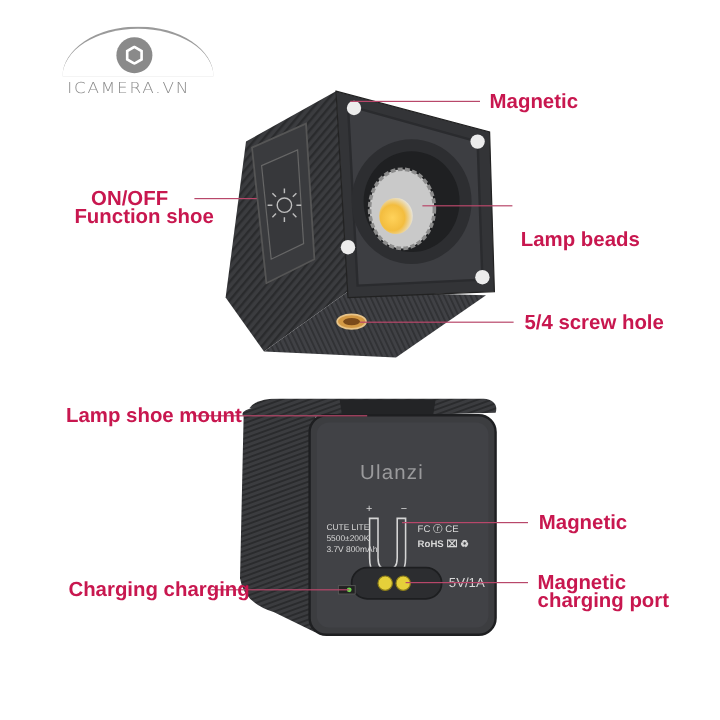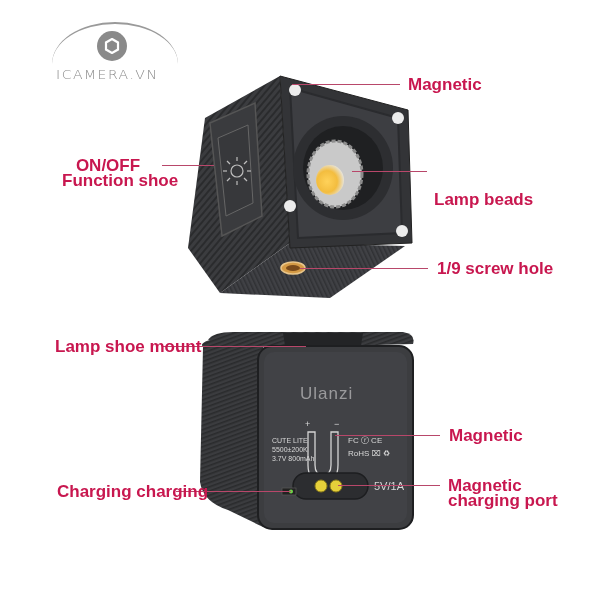--- a/index.html
+++ b/index.html
@@ -90,21 +90,21 @@
 <div class="leader" style="left:162px; top:165px; width:52px;"></div>
 <div class="leader" style="left:352px; top:171px; width:75px;"></div>
 <div class="leader" style="left:300px; top:268px; width:128px;"></div>
 
 <div class="label" style="left:408px; top:77px;">Magnetic</div>
 <div class="label right" style="left:62px; top:158px; width:92px;">
   <div>ON/OFF</div>
   <div>Function shoe</div>
 </div>
 <div class="label" style="left:434px; top:176px;margin-top:16px;">Lamp beads</div>
-<div class="label" style="left:437px; top:261px;">1/9 screw hole</div>
+<div class="label" style="left:437px; top:261px;">5/4 screw hole</div>
 
 <div class="cube2">
   <svg width="230" height="200" viewBox="0 0 230 200">
     <defs>
       <pattern id="rib3" width="4" height="4" patternUnits="userSpaceOnUse" patternTransform="rotate(70)">
         <rect width="4" height="4" fill="#3b3c3f"></rect>
         <rect width="1.6" height="4" fill="#2a2b2d"></rect>
       </pattern>
     </defs>
 
@@ -128,21 +128,21 @@
     <circle cx="103" cy="159.5" r="2" fill="#6fd44a"></circle>
   </svg>
   
   <div class="back-text" style="left:112px; top:53px; font-size:17px; line-height:18px; color:#9a9a9c; letter-spacing:1px;">Ulanzi</div>
   <div class="back-text" style="left:117px; top:88px; font-size:9px;">+</div>
   <div class="back-text" style="left:146px; top:88px; font-size:9px;">−</div>
   <div class="back-text" style="left:84px; top:104px;">CUTE LITE</div>
   <div class="back-text" style="left:84px; top:113px;">5500±200K</div>
   <div class="back-text" style="left:84px; top:122px;">3.7V 800mAh</div>
   <div class="back-text" style="left:160px; top:104px; font-size:8px; font-weight:normal;">FC ⓡ CE</div>
-  <div class="back-text" style="left:160px; top:117px; font-size:8px; font-weight:normal;">RoHS ⌧ ♻</div>
+  <div class="back-text" style="left:160px; top:117px; font-size:8px; font-weight:bold;">RoHS ⌧ ♻</div>
   <div class="back-text" style="left:186px; top:149px; font-size:11px; line-height:10px;">5V/1A</div>
 </div>
 
 <div class="leader" style="left:163px; top:346px; width:143px;"></div>
 <div class="leader" style="left:335px; top:435px; width:105px;"></div>
 <div class="leader" style="left:176px; top:491px; width:115px;"></div>
 <div class="leader" style="left:338px; top:485px; width:102px;"></div>
 
 <div class="label" style="left:55px; top:339px;">Lamp shoe mount</div>
 <div class="label" style="left:449px; top:428px;">Magnetic</div>

